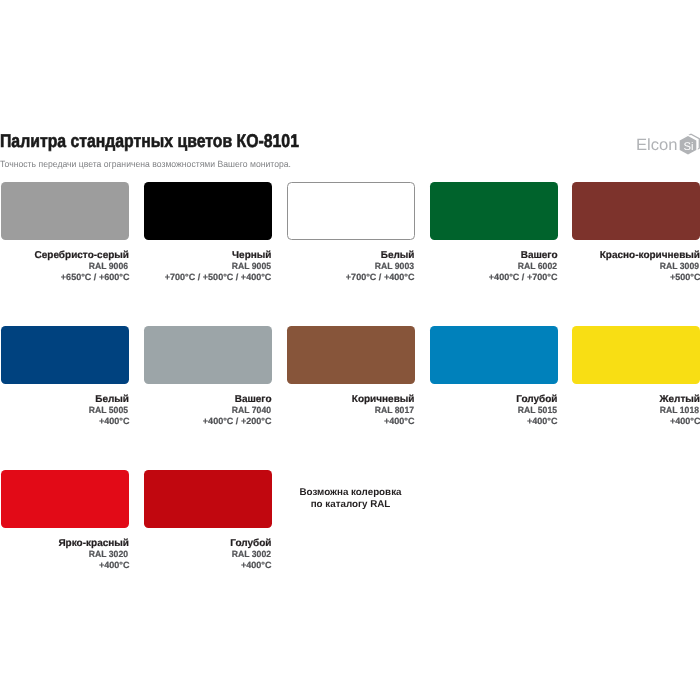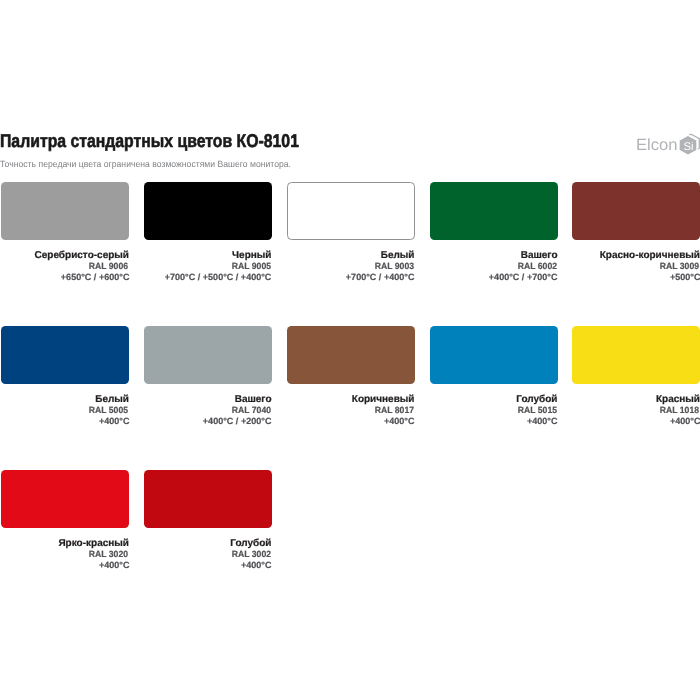--- a/index.html
+++ b/index.html
@@ -119,21 +119,21 @@
         <div class="swatch" style="background: rgb(0, 129, 187);"></div>
         <div class="label">
           <div class="nm"><span>Голубой</span></div>
           <div class="ral"><span>RAL 5015</span></div>
           <div class="tmp"><span>+400°C</span></div>
         </div>
       </div>
       <div class="cell" style="left: 572px; top: 326px;">
         <div class="swatch" style="background: rgb(248, 222, 20);"></div>
         <div class="label">
-          <div class="nm"><span>Красный</span></div>
+          <div class="nm"><span>Желтый</span></div>
           <div class="ral"><span>RAL 1018</span></div>
           <div class="tmp"><span>+400°C</span></div>
         </div>
       </div>
       <div class="cell" style="left: 1px; top: 470px;">
         <div class="swatch" style="background: rgb(226, 10, 23);"></div>
         <div class="label">
           <div class="nm"><span>Ярко-красный</span></div>
           <div class="ral"><span>RAL 3020</span></div>
           <div class="tmp"><span>+400°C</span></div>
@@ -142,14 +142,18 @@
       <div class="cell" style="left: 143.5px; top: 470px;">
         <div class="swatch" style="background: rgb(193, 7, 15);"></div>
         <div class="label">
           <div class="nm"><span>Голубой</span></div>
           <div class="ral"><span>RAL 3002</span></div>
           <div class="tmp"><span>+400°C</span></div>
         </div>
       </div>
     </div>
 
+  <div class="note" style="left: 286.5px; top: 487px; width: 128px;">
+    <div>Возможна колеровка</div>
+    <div>по каталогу RAL</div>
+  </div>
 
 </div>
 
 </body></html>

